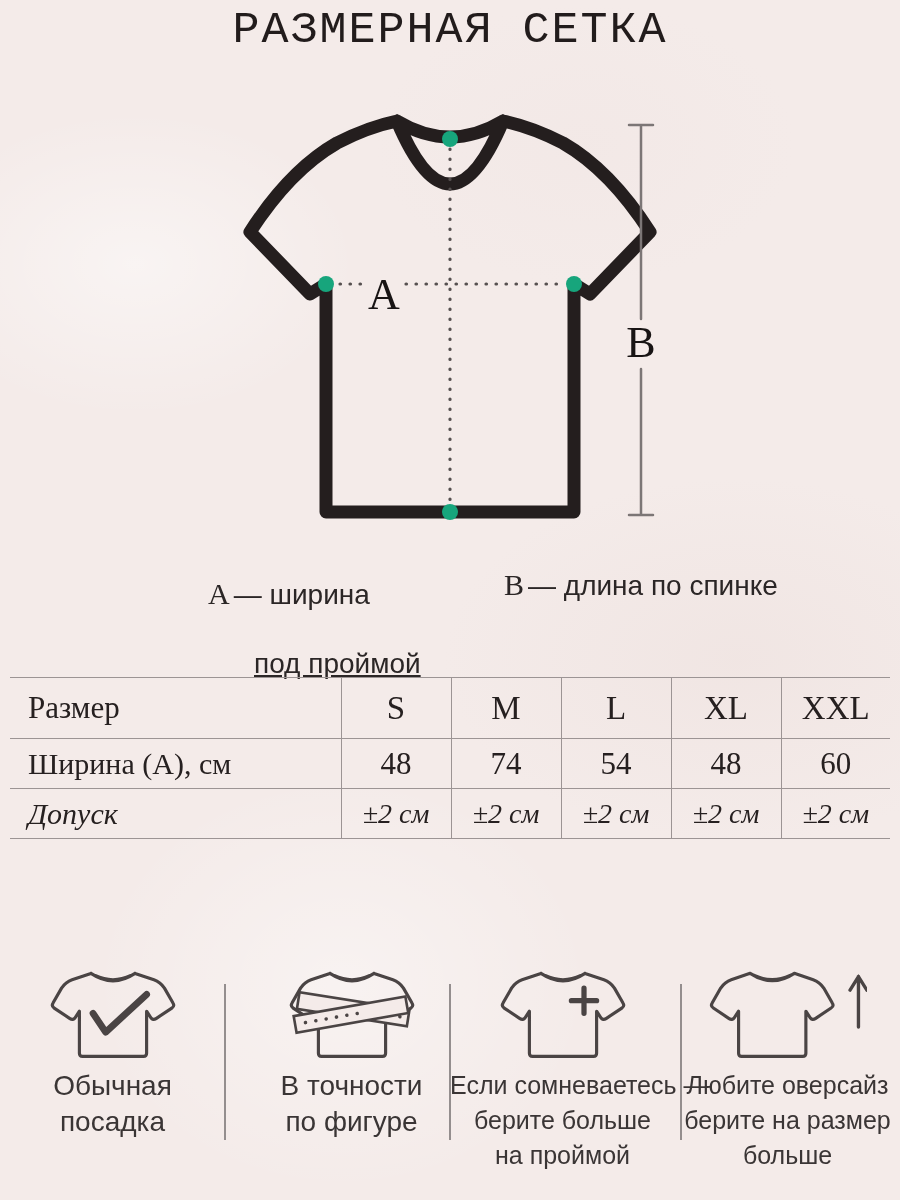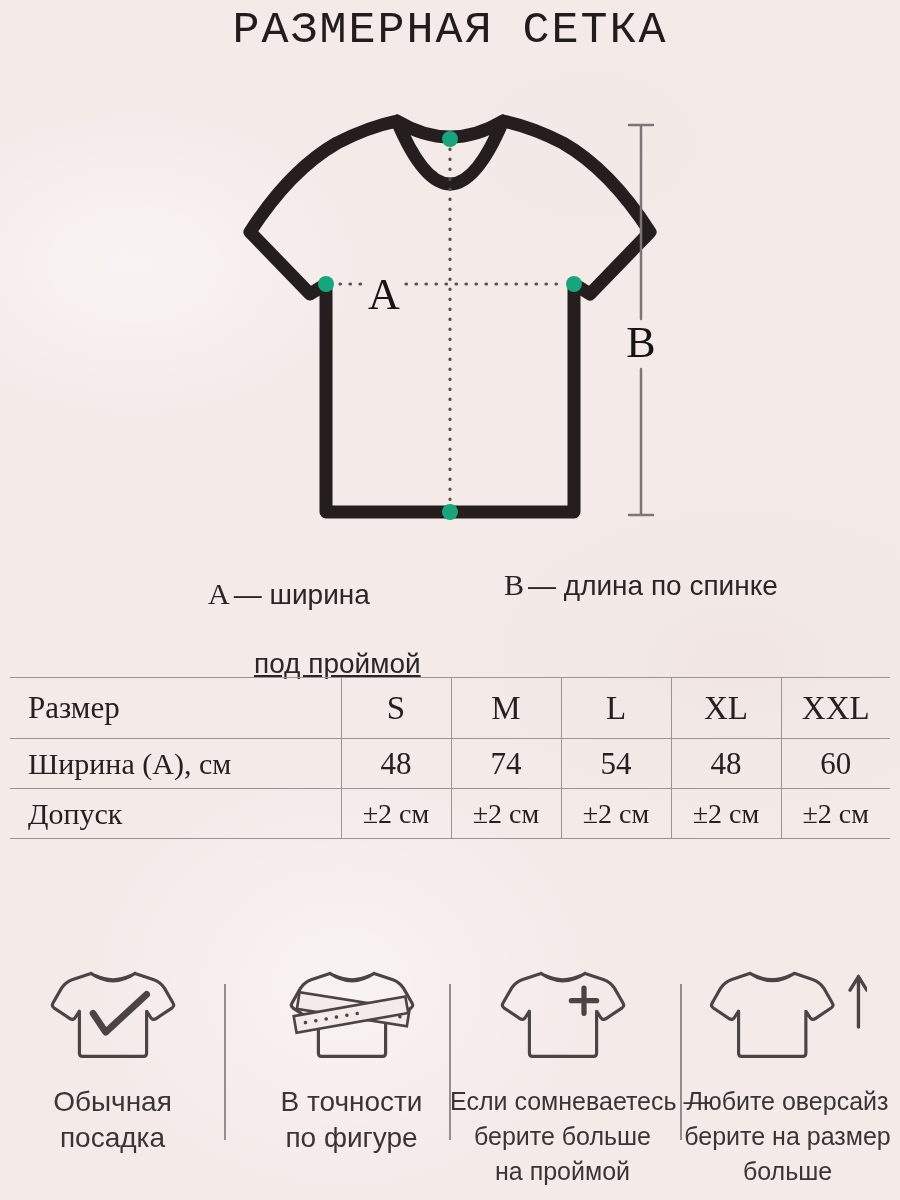--- a/index.html
+++ b/index.html
@@ -30,34 +30,34 @@
   
   .size-table{
     position:absolute;left:10px;top:677px;width:880px;
     border-collapse:collapse;table-layout:fixed;
     font-family:"Liberation Serif","DejaVu Serif",serif;color:#262020;
   }
   .size-table td,.size-table th{
     border-top:1.5px solid #9c9494;font-weight:normal;
     text-align:center;vertical-align:middle;padding:0;
   }
-  .size-table tr:last-child td{border-bottom:1.5px solid #9c9494;}
+  .size-table tr:last-child td{border-bottom:1.5px solid #9c9494;font-style:italic;}
   .size-table td+td,.size-table th+th{border-left:1.5px solid #9c9494;}
   .size-table .lbl{text-align:left;padding-left:18px;font-size:30px;}
   .size-table th.lbl{font-size:31px;}
   .size-table th{font-size:33px;height:60px;}
   .size-table .r2 td{height:60px;font-size:31px;}
   .size-table .r3 td{height:49px;font-size:31px;}
   .size-table .r4 td{height:49px;font-size:28px;}
   .size-table .r3 td.lbl,.size-table .r4 td.lbl{font-size:30px;}
 
   
   .fit{position:absolute;top:966px;width:225px;text-align:center;}
   .fit svg{display:block;margin:0 auto;}
-  .fit-label{margin-top:16px;color:#3a3535;}
+  .fit-label{margin-top:0;color:#3a3535;}
   .fit-label div{font-size:28px;line-height:36px;white-space:nowrap;}
   .fit.small .fit-label div{font-size:25px;line-height:35px;}
   .divider{position:absolute;top:984px;width:2px;height:156px;background:#948e8e;}
 </style>
 </head>
 <body>
 
 <div class="page">
 
   <div class="title">РАЗМЕРНАЯ СЕТКА</div>

